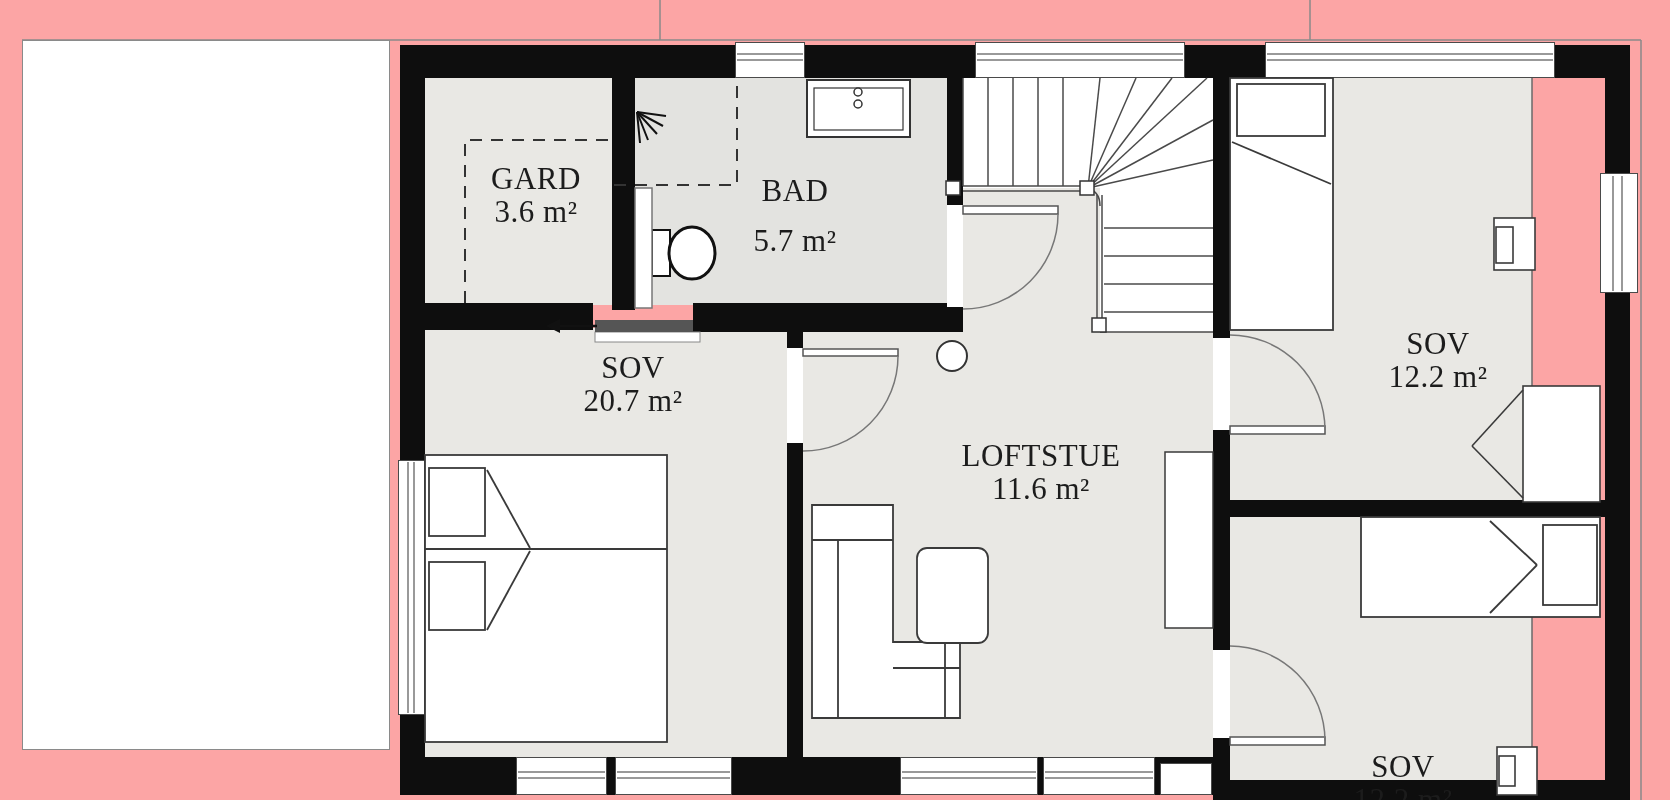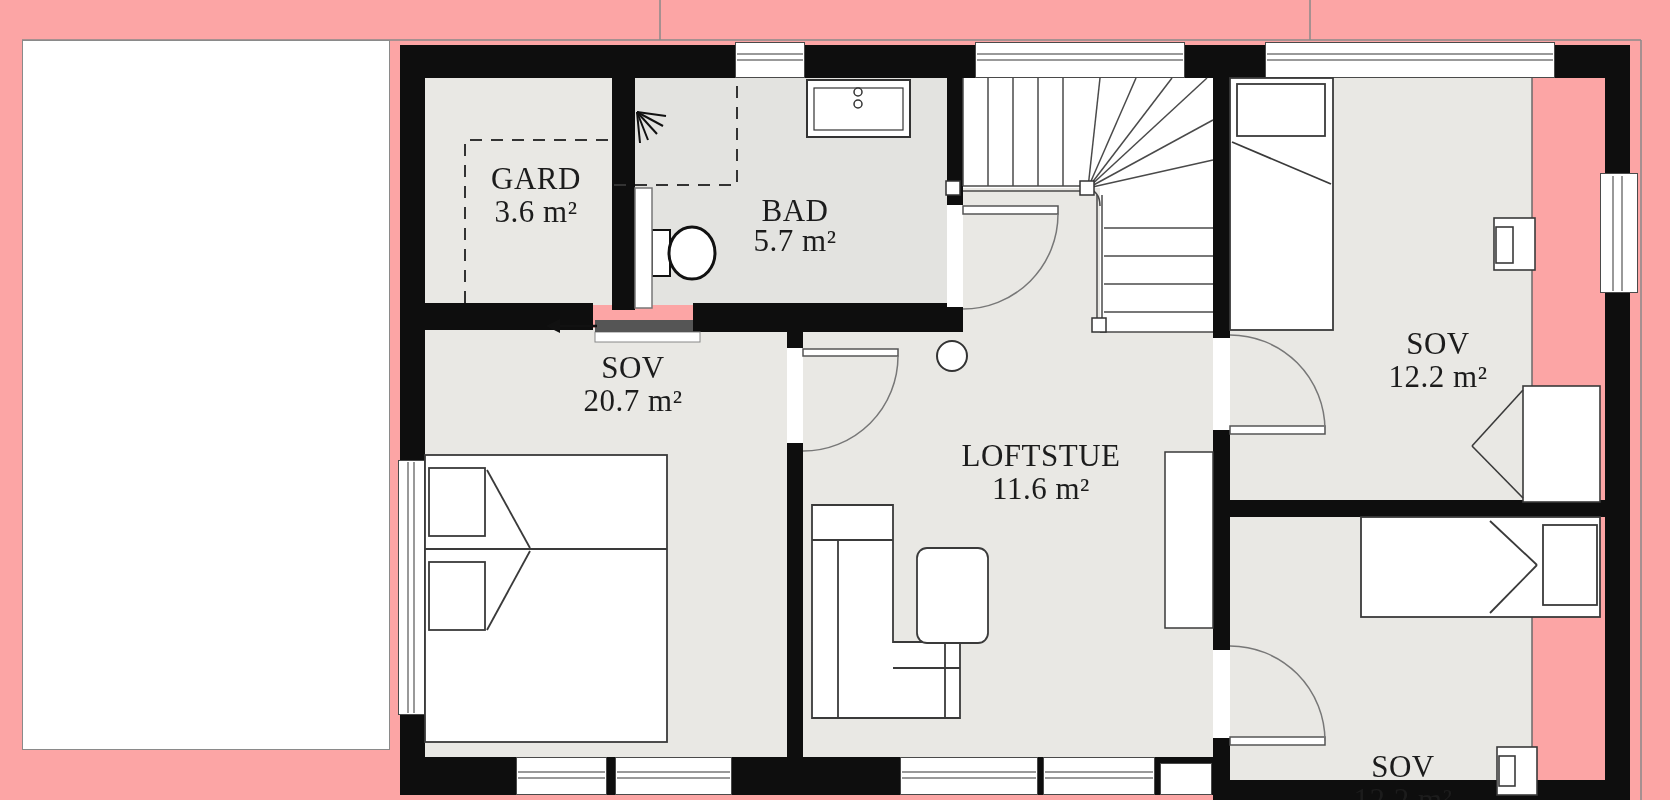--- a/index.html
+++ b/index.html
@@ -223,21 +223,21 @@
     </g>
     <g fill="#fff" stroke="#3a3a3a" stroke-width="1.6">
       <rect x="1497" y="747" width="40" height="48"></rect>
       <rect x="1499" y="756" width="16" height="30"></rect>
     </g>
   </svg>
 
   <div class="room-label" style="left:536px;top:178px;">GARD</div>
   <div class="room-label" style="left:536px;top:211px;">3.6 m²</div>
 
-  <div class="room-label" style="left:795px;top:210px;">BAD</div>
+  <div class="room-label" style="left:795px;top:190px;">BAD</div>
   <div class="room-label" style="left:795px;top:240px;">5.7 m²</div>
 
   <div class="room-label" style="left:633px;top:367px;">SOV</div>
   <div class="room-label" style="left:633px;top:400px;">20.7 m²</div>
 
   <div class="room-label" style="left:1041px;top:455px;">LOFTSTUE</div>
   <div class="room-label" style="left:1041px;top:488px;">11.6 m²</div>
 
   <div class="room-label" style="left:1438px;top:343px;">SOV</div>
   <div class="room-label" style="left:1438px;top:376px;">12.2 m²</div>

